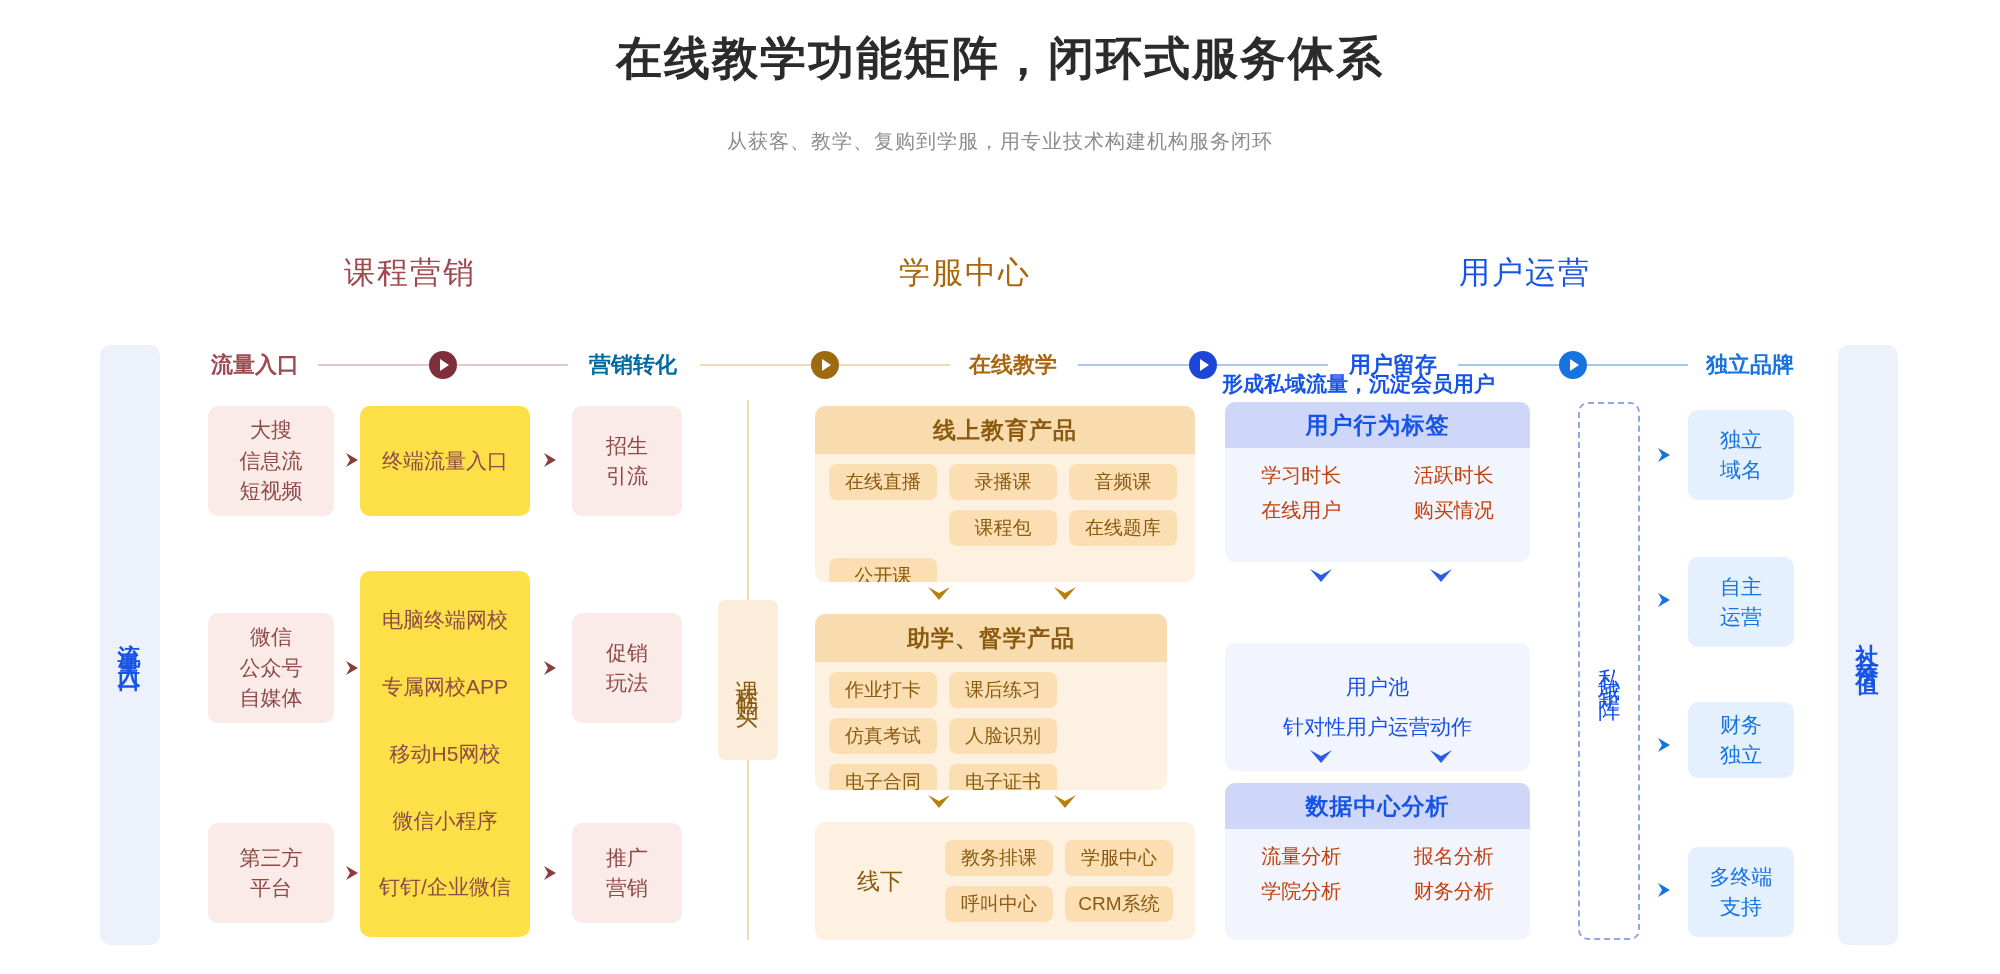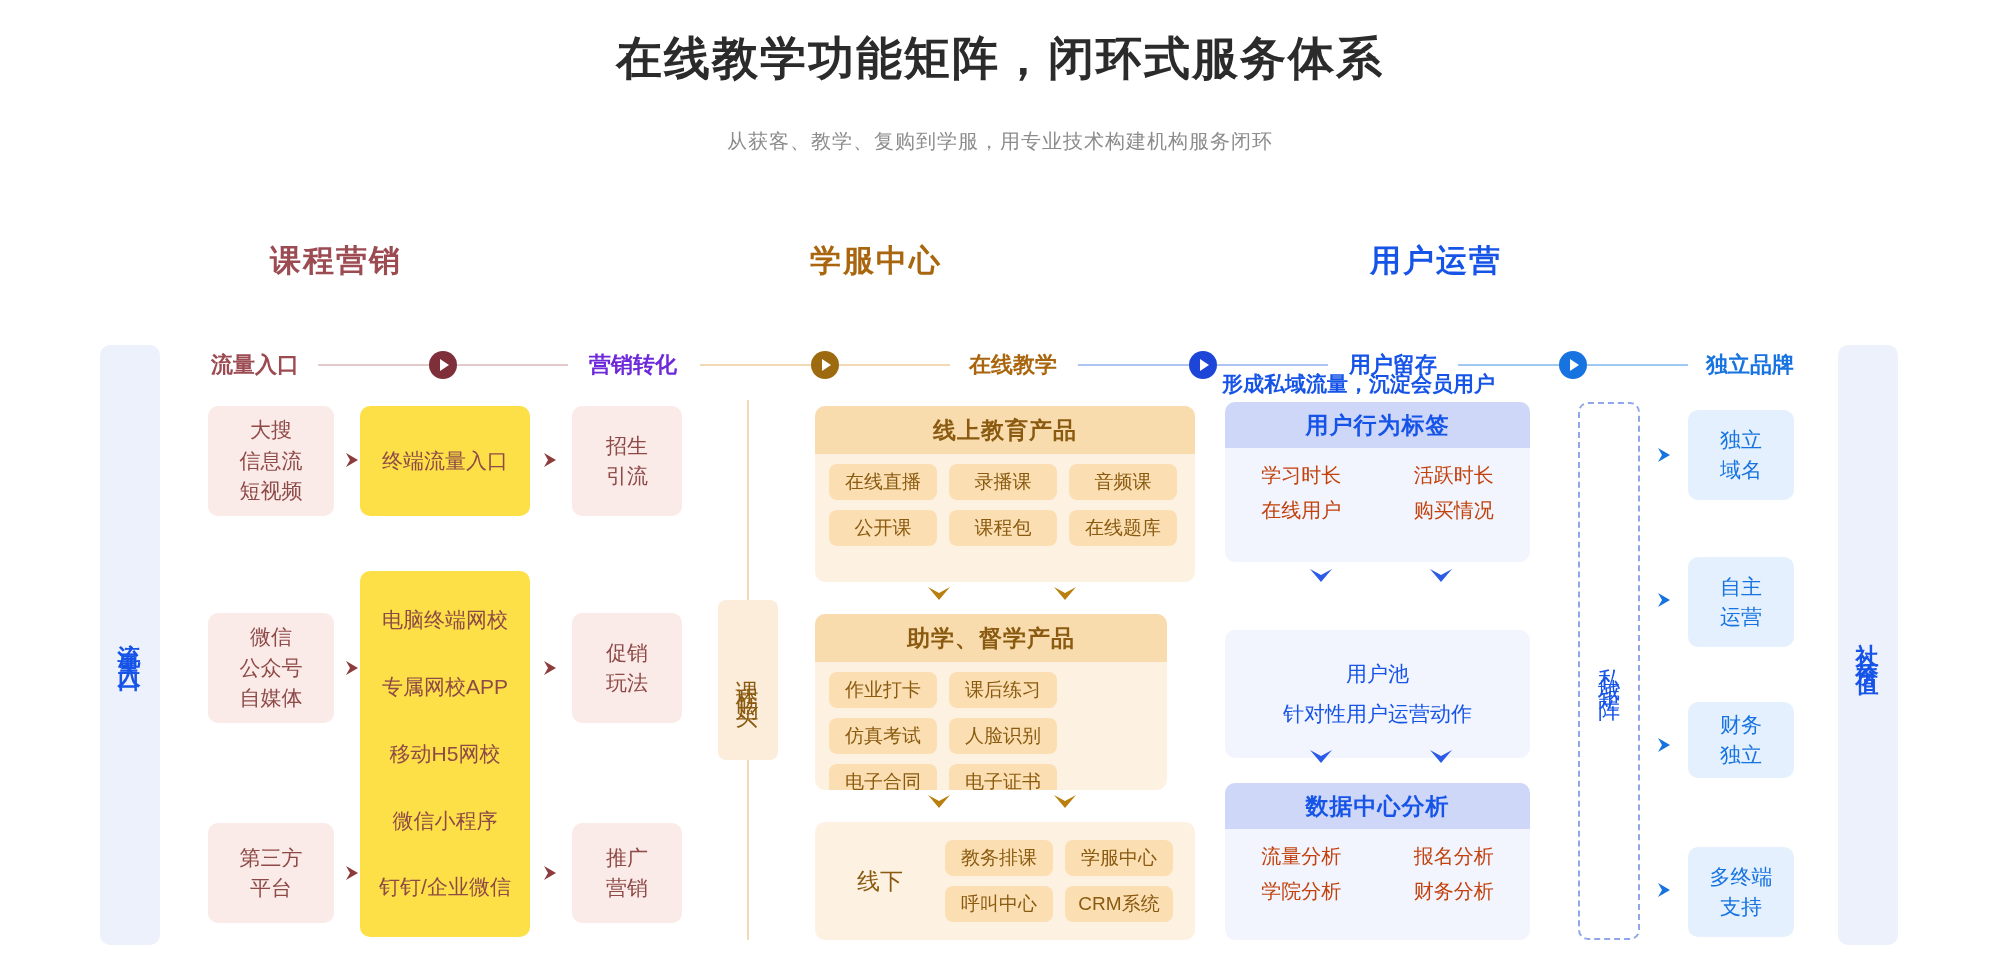--- a/index.html
+++ b/index.html
@@ -17,22 +17,23 @@
     text-align: center; font-size: 46px; font-weight: bold;
     color: #2b2b2b; letter-spacing: 2px;
   }
   .page-sub {
     position: absolute; left: 0; top: 128px; width: 2000px;
     text-align: center; font-size: 20px; color: #8c8c8c; letter-spacing: 1px;
   }
 
   
   .zone-title {
-    position: absolute; font-size: 31px; font-weight: bold; letter-spacing: 2px;
-    text-align: left;
+    position: absolute; font-size: 31px; font-weight: normal; letter-spacing: 2px;
+    text-align: center;
+    margin-top: 12px;
   }
   .zone-marketing { left: 270px; top: 240px; width: 280px; color: #9C4B52; }
   .zone-site      { left: 810px; top: 240px; width: 310px; color: #A9660F; }
   .zone-user      { left: 1370px; top: 240px; width: 310px; color: #1654E8; }
 
   
   .rail { position: absolute; top: 348px; height: 34px; display: flex; align-items: center; }
   .rail .lbl { font-size: 22px; font-weight: bold; white-space: nowrap; }
   .rail .line { height: 2px; flex: 1 1 auto; }
   .play {
@@ -150,21 +151,21 @@
   <div class="rail" style="left:318px; width:250px;">
     <div class="line" style="background:#E3C9C9;"></div>
     <div class="play" style="background:#7E2F3A;">
       <svg width="28" height="28" viewBox="0 0 28 28">
           <polygon points="11,8 20,14 11,20" fill="#ffffff"></polygon>
         </svg>
     </div>
     <div class="line" style="background:#E3C9C9;"></div>
   </div>
   <div class="rail" style="left:578px; width:110px; justify-content:center;">
-    <span class="lbl" style="color:#6d28d9;">营销转化</span>
+    <span class="lbl" style="color:#0369a1;">营销转化</span>
   </div>
   <div class="rail" style="left:700px; width:250px;">
     <div class="line" style="background:#F0D9B4;"></div>
     <div class="play" style="background:#9E6A10;">
       <svg width="28" height="28" viewBox="0 0 28 28">
           <polygon points="11,8 20,14 11,20" fill="#ffffff"></polygon>
         </svg>
     </div>
     <div class="line" style="background:#F0D9B4;"></div>
   </div>
@@ -289,21 +290,21 @@
   <div class="vcard" style="left:718px; top:600px; width:60px; height:160px;">
     <span>课程购买</span>
   </div>
 
   <div class="panel panel-orange" style="left:815px; top:406px; width:380px; height:176px;">
     <div class="head">线上教育产品</div>
     <div class="chip-grid">
       <div class="chip" style="width:108px;">在线直播</div>
       <div class="chip" style="width:108px;">录播课</div>
       <div class="chip" style="width:108px;">音频课</div>
-      <div class="chip" style="width:108px;">公开课</div>
+      <div class="chip" style="width:108px;margin-top:48px;">公开课</div>
       <div class="chip" style="width:108px;">课程包</div>
       <div class="chip" style="width:108px;">在线题库</div>
     </div>
   </div>
 
   <div class="down" style="left:928px; top:586px;">
     <svg width="22" height="16" viewBox="0 0 22 16">
         <polygon points="0,1 11,14 22,1 11,7" fill="#B9800E"></polygon>
       </svg>
   </div>
@@ -362,21 +363,21 @@
     <svg width="22" height="16" viewBox="0 0 22 16">
         <polygon points="0,1 11,14 22,1 11,7" fill="#2B5BE8"></polygon>
       </svg>
   </div>
   <div class="down" style="left:1430px; top:568px;">
     <svg width="22" height="16" viewBox="0 0 22 16">
         <polygon points="0,1 11,14 22,1 11,7" fill="#2B5BE8"></polygon>
       </svg>
   </div>
 
-  <div class="pool" style="left:1225px; top:630px; width:305px; height:128px;">
+  <div class="pool" style="left:1225px; top:643px; width:305px; height:128px;">
     <div>用户池</div>
     <div>针对性用户运营动作</div>
   </div>
 
   <div class="down" style="left:1310px; top:749px;">
     <svg width="22" height="16" viewBox="0 0 22 16">
         <polygon points="0,1 11,14 22,1 11,7" fill="#2B5BE8"></polygon>
       </svg>
   </div>
   <div class="down" style="left:1430px; top:749px;">

